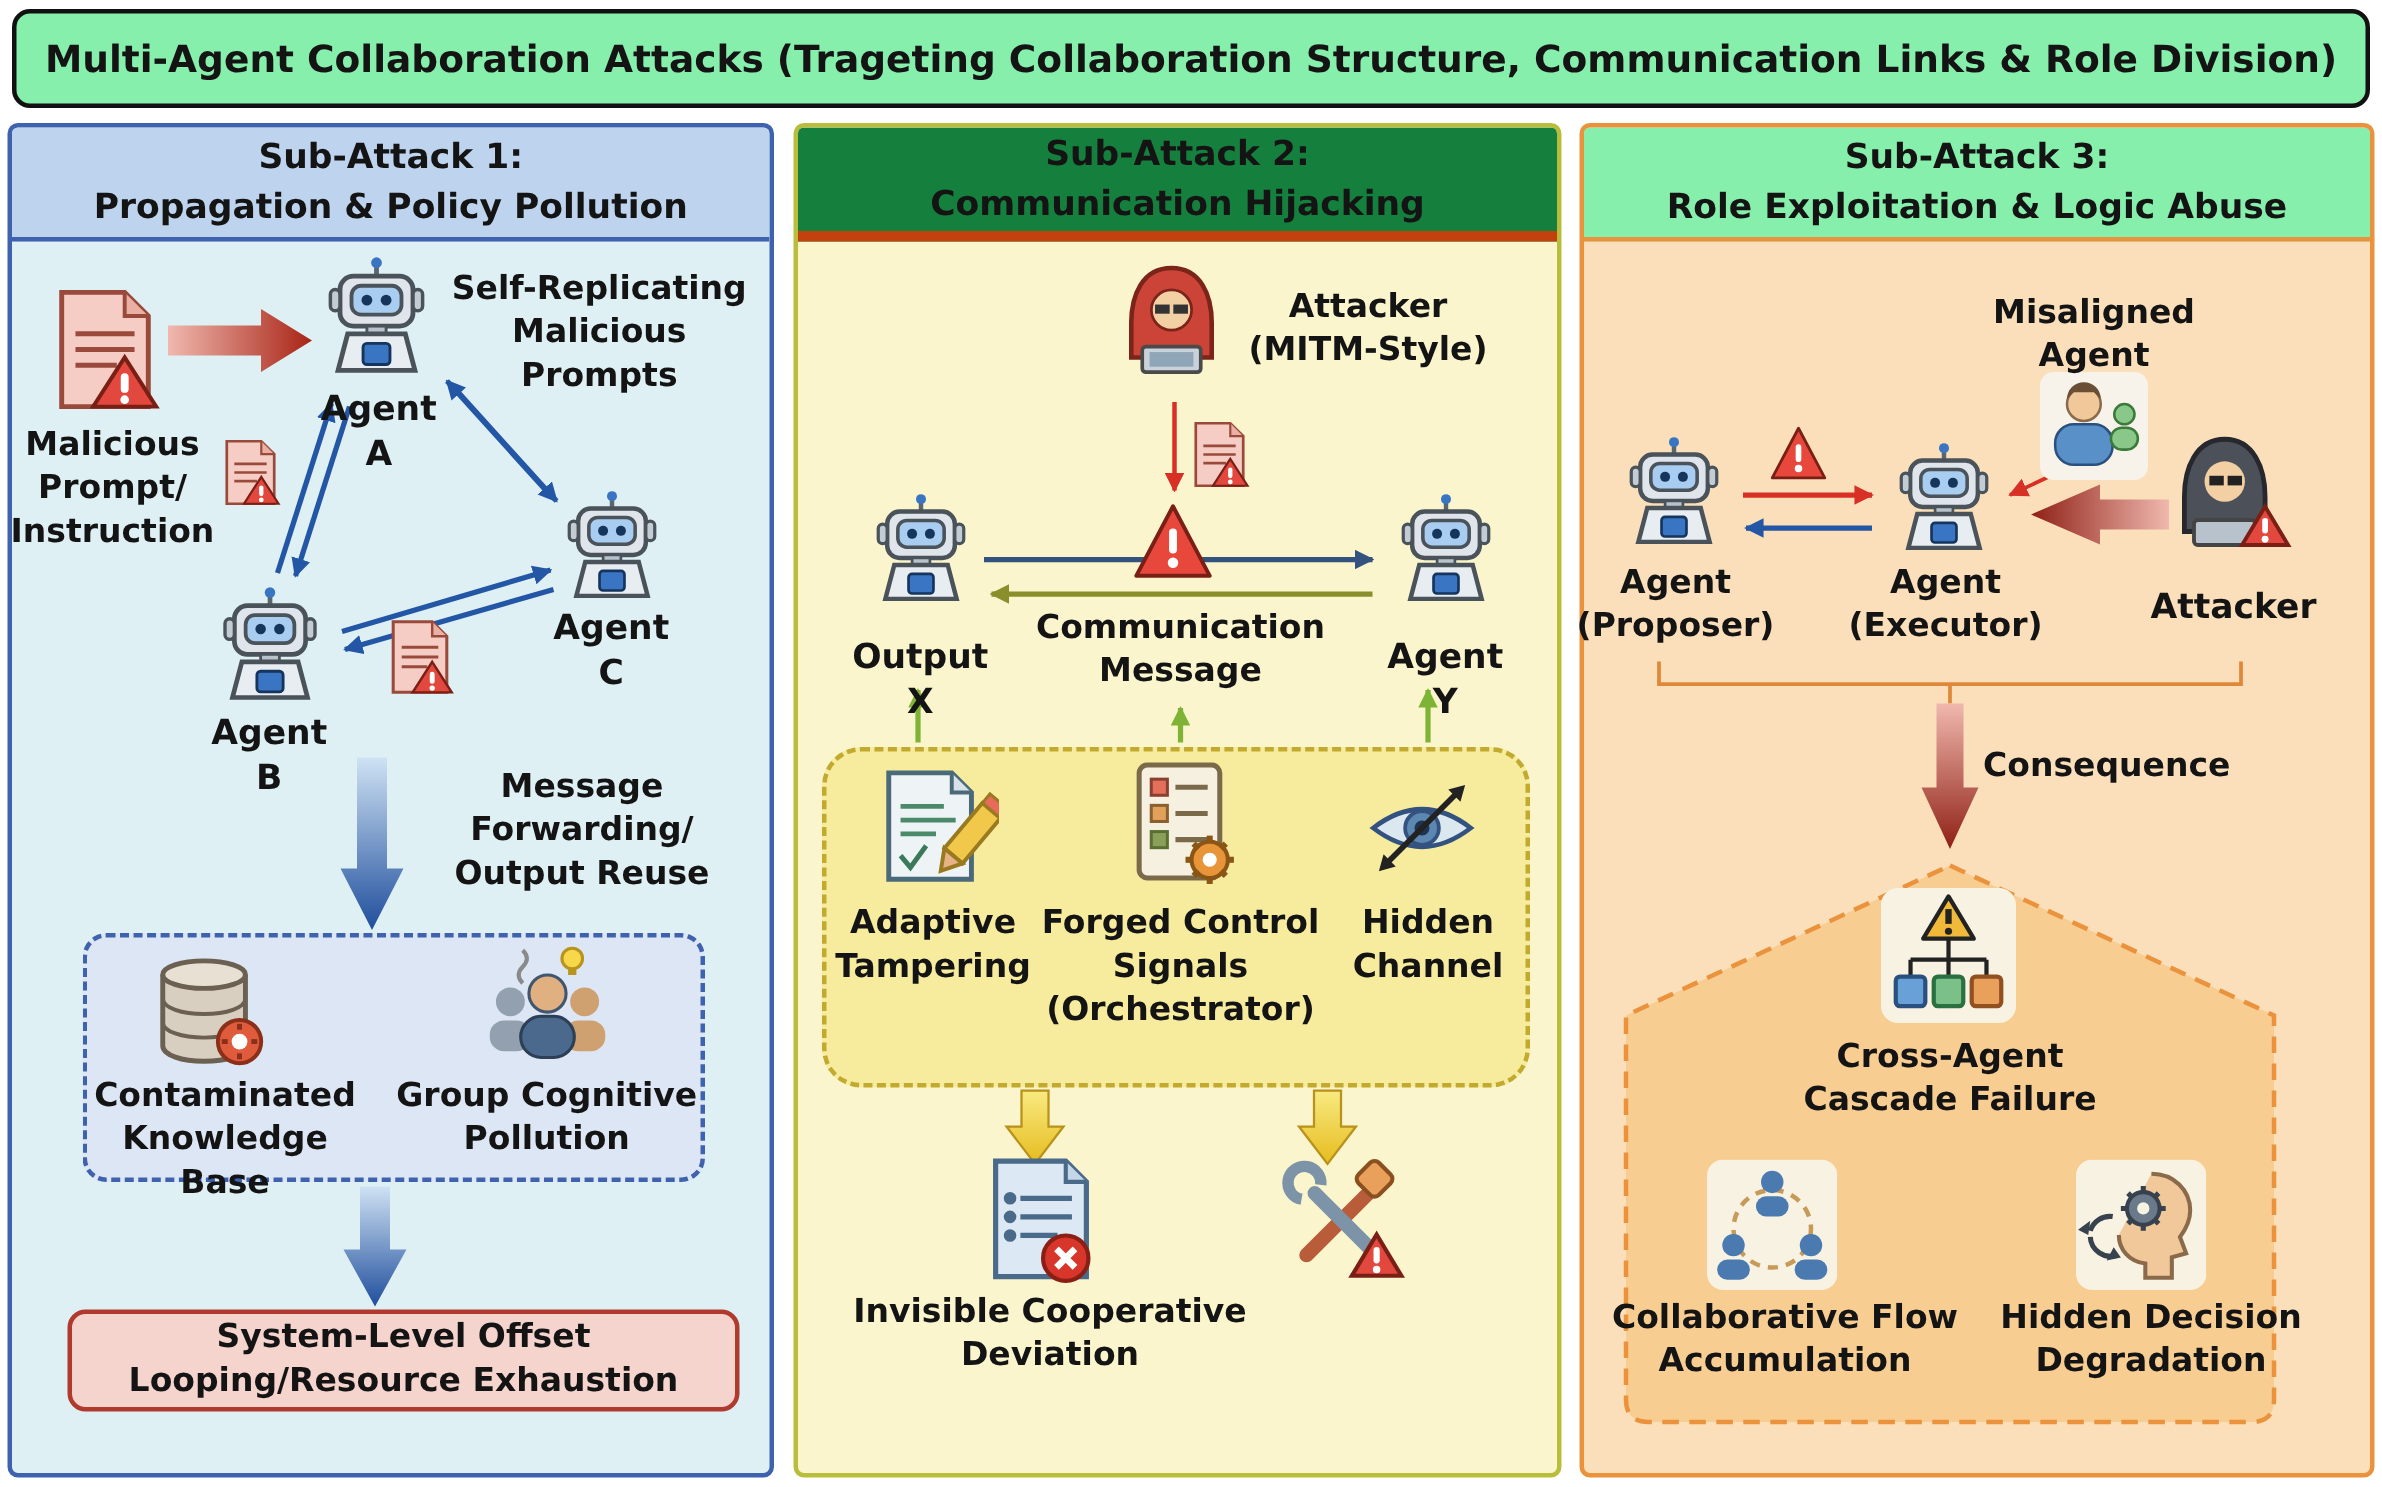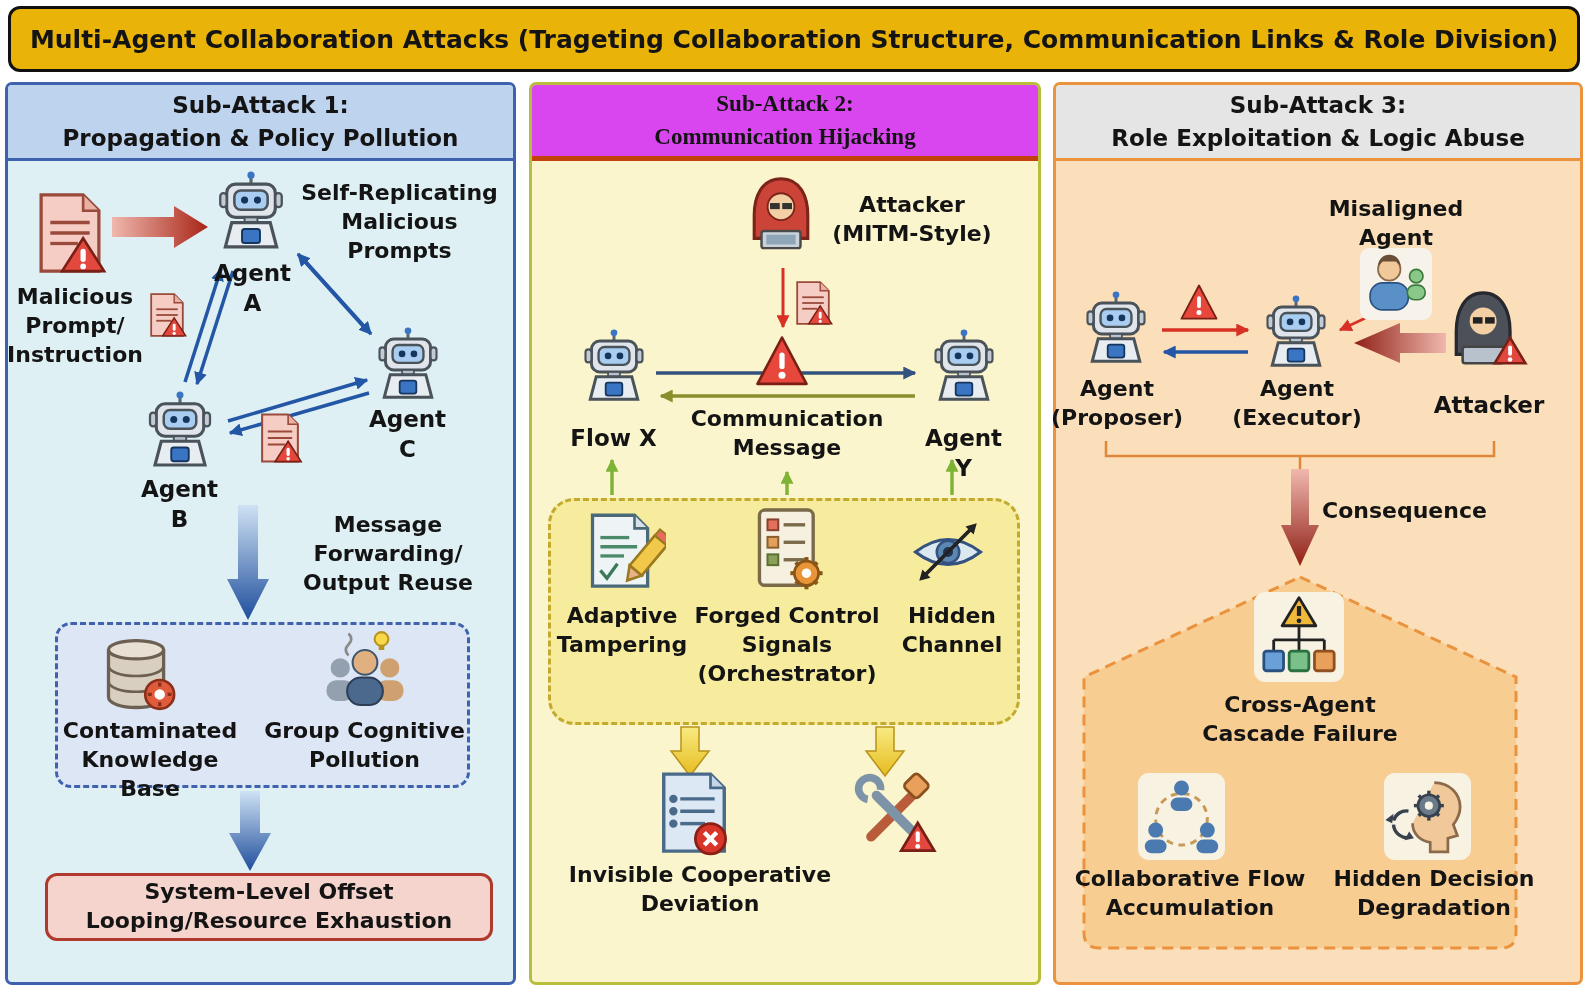--- a/index.html
+++ b/index.html
@@ -1,32 +1,32 @@
 <!DOCTYPE html>
 <html><head>
 <meta charset="utf-8">
 <style>
   * { box-sizing: border-box; margin: 0; padding: 0; }
   html,body { width:1588px; height:991px; background:#fff; }
   body { font-family:"DejaVu Sans", sans-serif; font-weight:700; color:#141414; position:relative; }
   .stage { position:absolute; inset:0; }
 
   .title-bar { position:absolute; left:8px; top:6px; width:1572px; height:66px;
-    border:3px solid #111; border-radius:12px; background:#eab308;
+    border:3px solid #111; border-radius:12px; background:#86efac;
     display:flex; align-items:center; justify-content:center; font-size:25px; z-index:1; }
 
   .panel { position:absolute; top:82px; height:903px; border:3px solid; border-radius:7px; overflow:hidden; z-index:0; }
   .p1 { left:5px;    width:511px; background:#def0f4; border-color:#3f62ae; }
   .p2 { left:529px;  width:512px; background:#fbf5cd; border-color:#b9bd3c; }
   .p3 { left:1053px; width:530px; background:#fadfba; border-color:#ea923c; }
   .panel-header { height:76px; display:flex; align-items:center; justify-content:center;
     text-align:center; font-size:23px; line-height:1.4; white-space:pre-line; }
   .p1 .panel-header { background:#bdd3ee; border-bottom:3px solid #3f62ae; }
-  .p2 .panel-header { background:#d946ef; border-bottom:5px solid #c2410c;font-family:Liberation Serif, serif; }
-  .p3 .panel-header { background:#e5e5e5; border-bottom:3px solid #ea923c; }
+  .p2 .panel-header { background:#15803d; border-bottom:7px solid #c2410c; }
+  .p3 .panel-header { background:#86efac; border-bottom:3px solid #ea923c; }
 
   .dash1 { position:absolute; left:55px; top:622px; width:415px; height:166px;
     border:3px dashed #3f62ae; border-radius:16px; background:#dde6f4; z-index:1; }
   .dash2 { position:absolute; left:548px; top:498px; width:472px; height:227px;
     border:3px dashed #c2aa2e; border-radius:26px; background:#f7ec9e; z-index:1; }
   .result-box { position:absolute; left:45px; top:873px; width:448px; height:68px;
     border:3px solid #b03a2e; border-radius:12px; background:#f4d4cd;
     display:flex; align-items:center; justify-content:center; text-align:center;
     white-space:pre-line; font-size:22px; line-height:1.3; z-index:1; }
 
@@ -501,21 +501,21 @@
   <div class="lbl" style="left:132px;top:474px;width:95px;font-size:23px">Agent B</div>
   <div class="lbl" style="left:268px;top:510px;width:240px">Message Forwarding/
 Output Reuse</div>
   <div class="lbl" style="left:55px;top:716px;width:190px">Contaminated
 Knowledge Base</div>
   <div class="lbl" style="left:262px;top:716px;width:205px">Group Cognitive
 Pollution</div>
 
   <div class="lbl" style="left:822px;top:190px;width:180px">Attacker
 (MITM-Style)</div>
-  <div class="lbl" style="left:566px;top:423px;width:95px;font-size:23px">Flow X</div>
+  <div class="lbl" style="left:566px;top:423px;width:95px;font-size:23px">Output X</div>
   <div class="lbl" style="left:916px;top:423px;width:95px;font-size:23px">Agent Y</div>
   <div class="lbl" style="left:687px;top:404px;width:200px">Communication
 Message</div>
   <div class="lbl" style="left:542px;top:601px;width:160px">Adaptive
 Tampering</div>
   <div class="lbl" style="left:687px;top:601px;width:200px">Forged Control
 Signals
 (Orchestrator)</div>
   <div class="lbl" style="left:872px;top:601px;width:160px">Hidden
 Channel</div>

